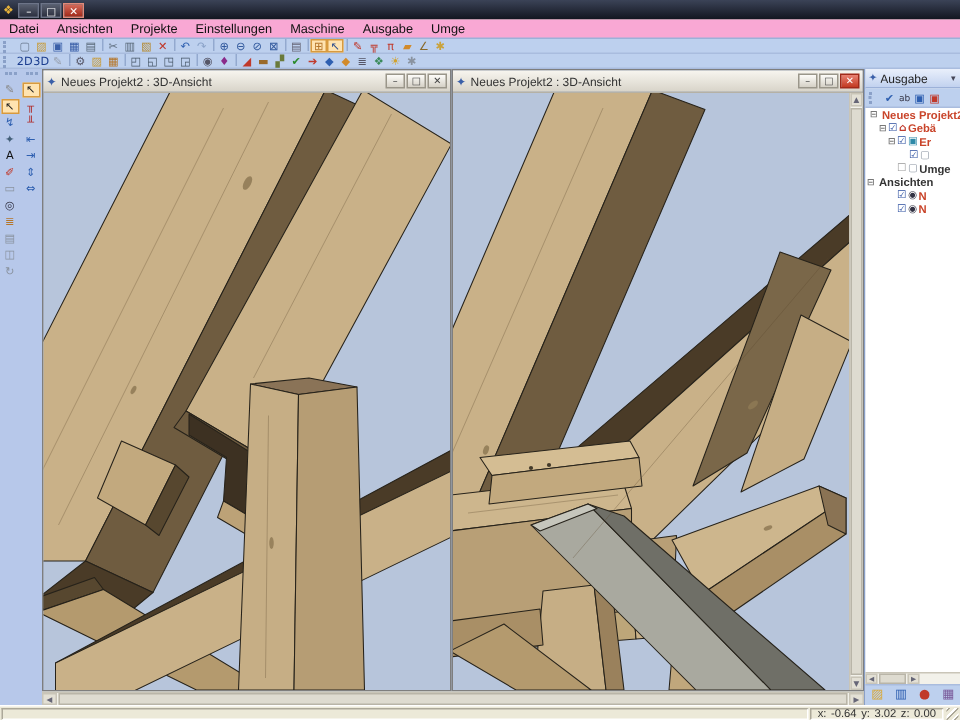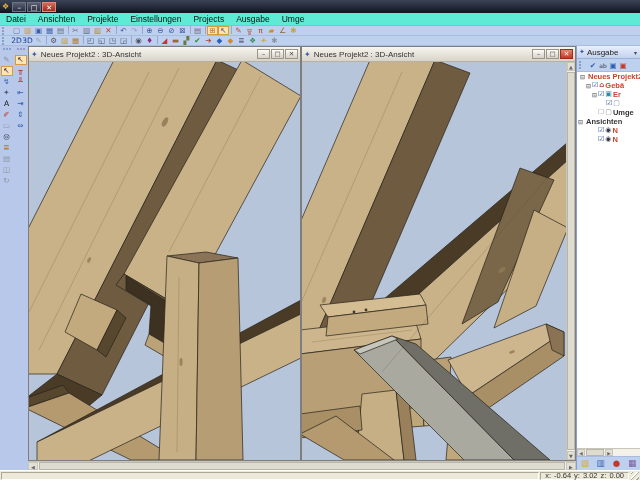--- a/index.html
+++ b/index.html
@@ -11,21 +11,21 @@
   #titlebar{position:absolute;left:0;top:0;width:640px;height:13px;
     background:linear-gradient(#3b4357,#12151f);color:#e9e9e9;display:flex;align-items:center;
     font-size:8px;white-space:nowrap;overflow:hidden;}
   #titlebar .appico{font-size:8px;margin:0 3px 0 2px;color:#e8b33a;}
   #titlebar .ttl{flex:1;overflow:hidden;text-overflow:clip;}
   .winbtn{width:14px;height:10px;margin-right:1px;font-size:7px;line-height:10px;text-align:center;
     background:linear-gradient(#5a6070,#2c3040);border:1px solid #6d7488;color:#fff;box-sizing:border-box;}
   .winbtn.close{background:linear-gradient(#d66a5a,#a02a1a);border-color:#e08a7a;}
 
   
-  #menubar{position:absolute;left:0;top:13px;width:640px;height:13px;background:#5eead4;
+  #menubar{position:absolute;left:0;top:13px;width:640px;height:13px;background:#f9a8d4;
     border-bottom:1px solid #9cb1d8;display:flex;align-items:center;font-size:8.5px;color:#111;box-sizing:border-box;}
   .menuitem{padding:0 6px;height:100%;display:flex;align-items:center;}
 
   
   .tbrow{position:absolute;left:0;width:640px;height:10px;background:#bdd0ee;display:flex;
     align-items:center;border-bottom:1px solid #a9bcde;box-sizing:border-box;}
   #tb1{top:26px;} #tb2{top:36px;}
   .grip{width:5px;height:8px;margin:0 2px;border-left:2px dotted #8aa0c8;}
   .tbtn{min-width:11px;height:9px;line-height:9px;font-size:7.5px;text-align:center;color:#456;}
   .tbtn.sep{min-width:4px;}
@@ -105,21 +105,21 @@
 <div id="menubar">
 
     <span class="menuitem">Datei</span>
 
     <span class="menuitem">Ansichten</span>
 
     <span class="menuitem">Projekte</span>
 
     <span class="menuitem">Einstellungen</span>
 
-    <span class="menuitem">Projects</span>
+    <span class="menuitem">Maschine</span>
 
     <span class="menuitem">Ausgabe</span>
 
     <span class="menuitem">Umge</span>
 
 </div>
 
 <div id="tb1" class="tbrow">
   <span class="grip"></span>
 

